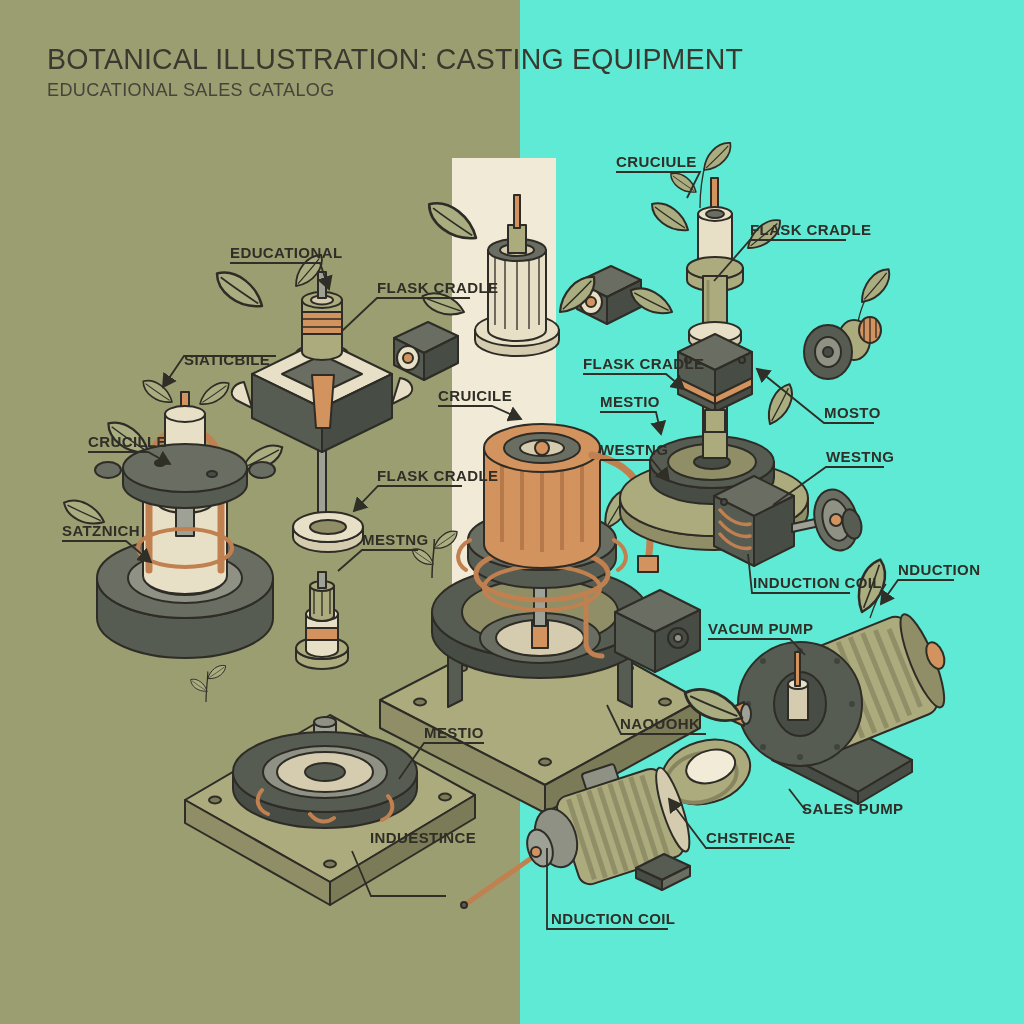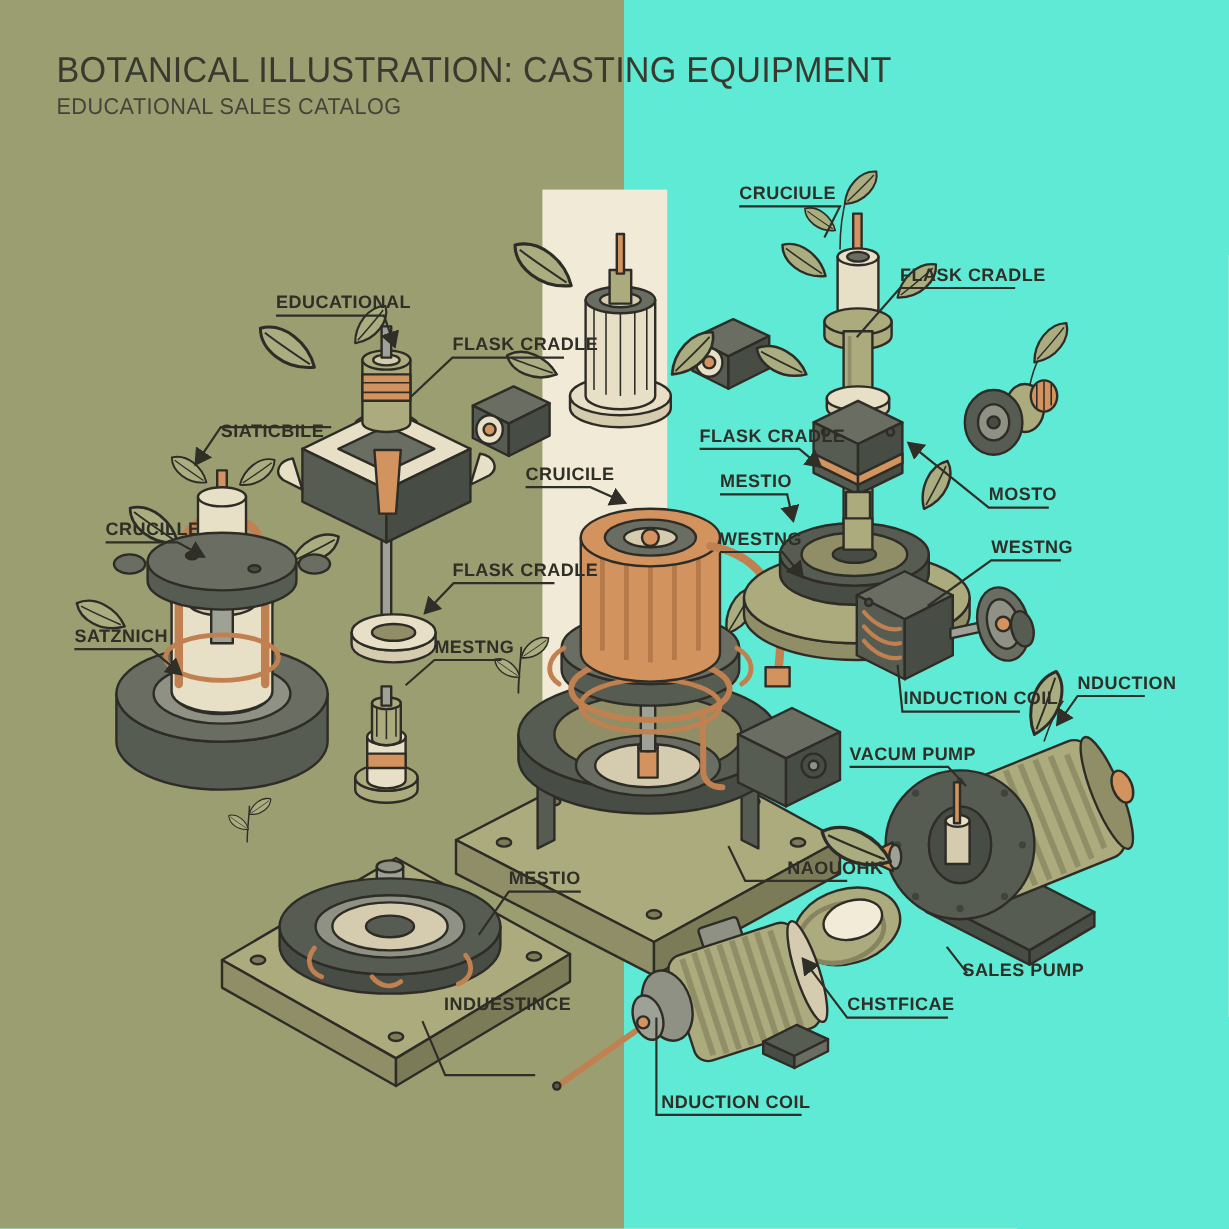--- a/index.html
+++ b/index.html
@@ -354,19 +354,19 @@
   <div class="lbl" style="left:377px;top:467px">FLASK CRADLE</div>
   <div class="lbl" style="left:362px;top:531px">MESTNG</div>
   <div class="lbl" style="left:583px;top:355px">FLASK CRADLE</div>
   <div class="lbl" style="left:600px;top:393px">MESTIO</div>
   <div class="lbl" style="left:600px;top:441px">WESTNG</div>
   <div class="lbl" style="left:824px;top:404px">MOSTO</div>
   <div class="lbl" style="left:826px;top:448px">WESTNG</div>
   <div class="lbl" style="left:753px;top:574px">INDUCTION COIL</div>
   <div class="lbl" style="left:898px;top:561px">NDUCTION</div>
   <div class="lbl" style="left:708px;top:620px">VACUM PUMP</div>
-  <div class="lbl" style="left:656px;top:715px">NAOUOHK</div>
+  <div class="lbl" style="left:620px;top:715px">NAOUOHK</div>
   <div class="lbl" style="left:424px;top:724px">MESTIO</div>
   <div class="lbl" style="left:802px;top:800px">SALES PUMP</div>
   <div class="lbl" style="left:706px;top:829px">CHSTFICAE</div>
   <div class="lbl" style="left:370px;top:829px">INDUESTINCE</div>
   <div class="lbl" style="left:551px;top:910px">NDUCTION COIL</div>
 </div>
 
 </body></html>

